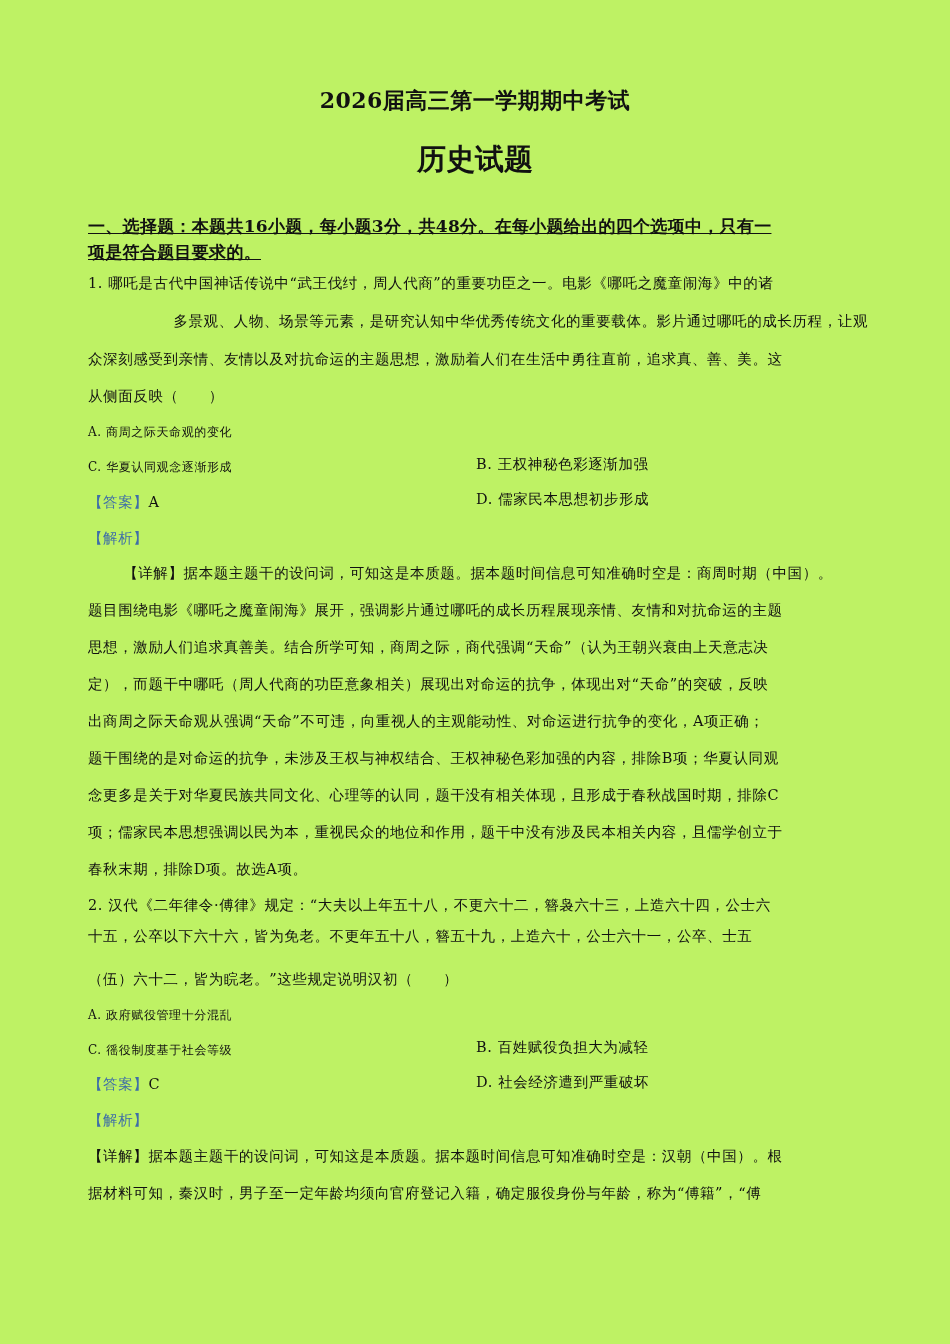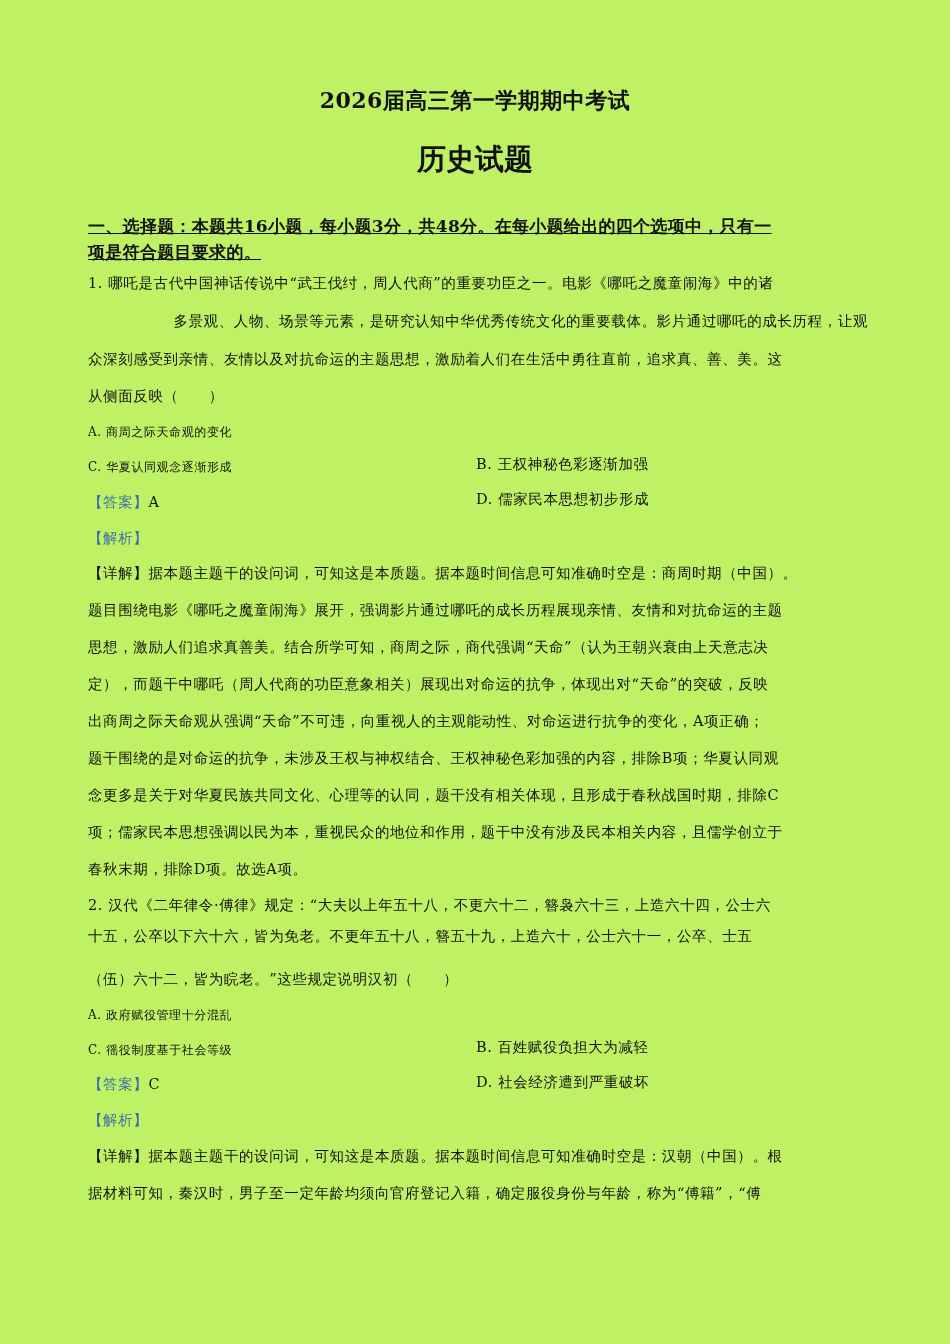--- a/index.html
+++ b/index.html
@@ -79,21 +79,21 @@
     <div class="opt-left" style="top:457px;">C. 华夏认同观念逐渐形成</div>
     <div class="opt-right" style="top:457px;">D. 儒家民本思想初步形成</div>
 
     <div class="tag-line" style="top:492px;">
       <span class="tag">【答案】</span><span>A</span>
     </div>
     <div class="tag-line" style="top:528px;">
       <span class="tag">【解析】</span>
     </div>
 
-    <div class="line" style="top:563px;">
+    <div class="line" style="top:563px;text-align:center;">
       <span>【详解】</span><span>据本题主题干的设问词，可知这是本质题。据本题时间信息可知准确时空是：商周时期（中国）。</span>
     </div>
     <div class="line" style="top:600px;">题目围绕电影《哪吒之魔童闹海》展开，强调影片通过哪吒的成长历程展现亲情、友情和对抗命运的主题</div>
     <div class="line" style="top:637px;">思想，激励人们追求真善美。结合所学可知，商周之际，商代强调“天命”（认为王朝兴衰由上天意志决</div>
     <div class="line" style="top:674px;">定），而题干中哪吒（周人代商的功臣意象相关）展现出对命运的抗争，体现出对“天命”的突破，反映</div>
     <div class="line" style="top:711px;">出商周之际天命观从强调“天命”不可违，向重视人的主观能动性、对命运进行抗争的变化，A项正确；</div>
     <div class="line" style="top:748px;">题干围绕的是对命运的抗争，未涉及王权与神权结合、王权神秘色彩加强的内容，排除B项；华夏认同观</div>
     <div class="line" style="top:785px;">念更多是关于对华夏民族共同文化、心理等的认同，题干没有相关体现，且形成于春秋战国时期，排除C</div>
     <div class="line" style="top:822px;">项；儒家民本思想强调以民为本，重视民众的地位和作用，题干中没有涉及民本相关内容，且儒学创立于</div>
     <div class="line" style="top:859px;">春秋末期，排除D项。故选A项。</div>

